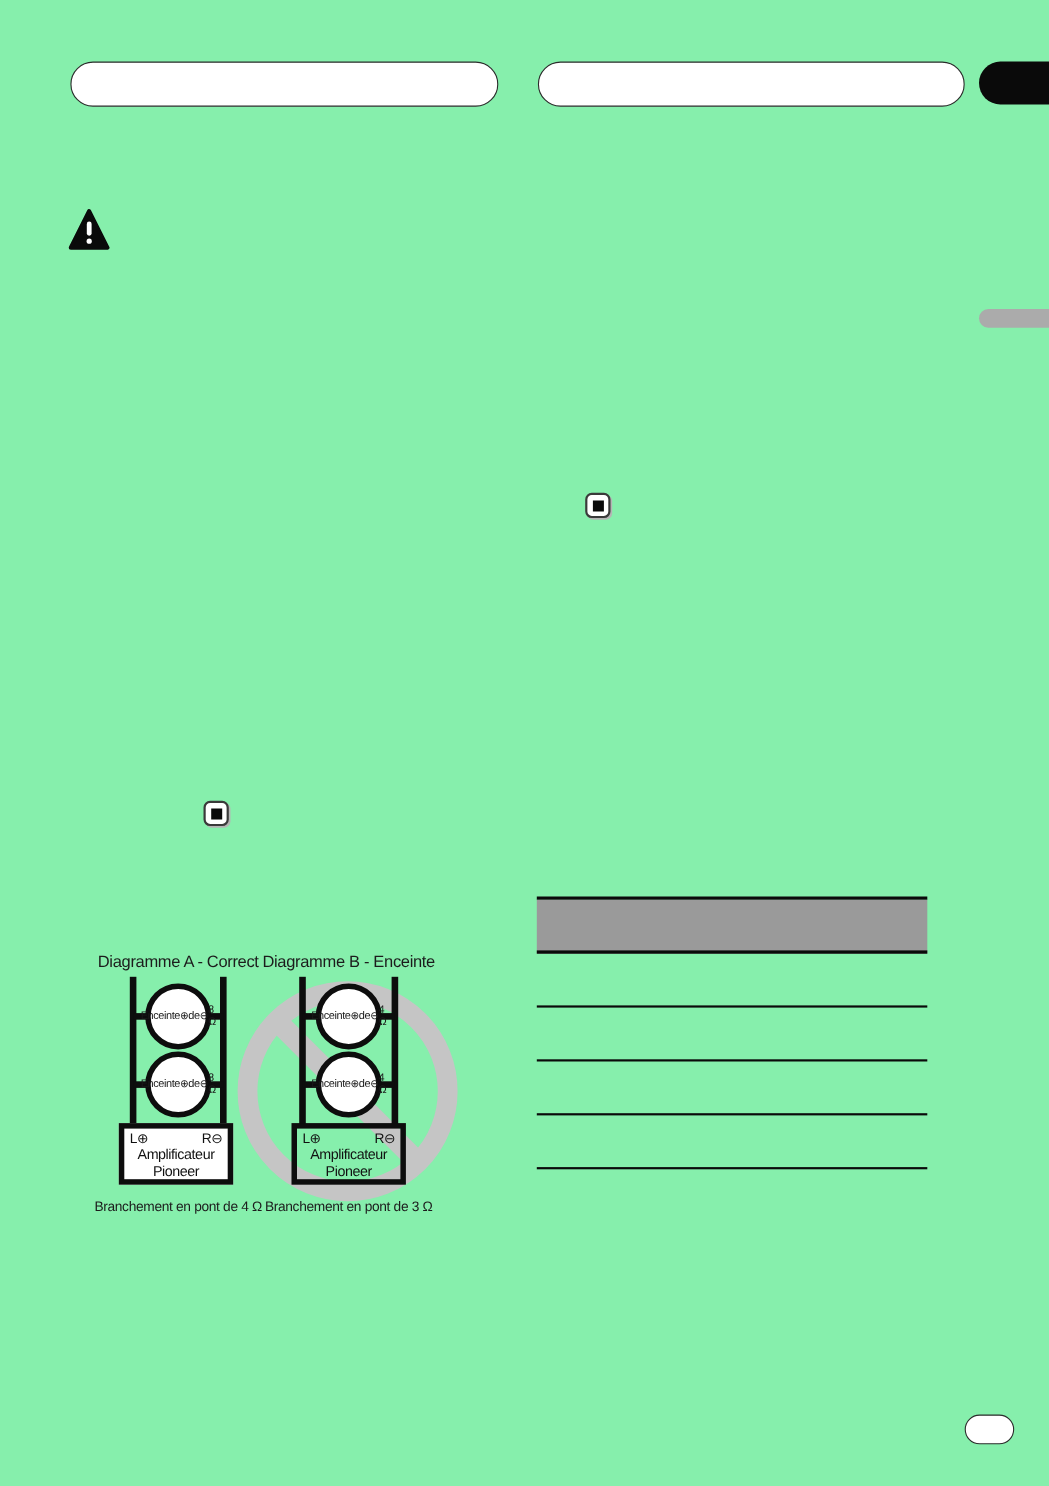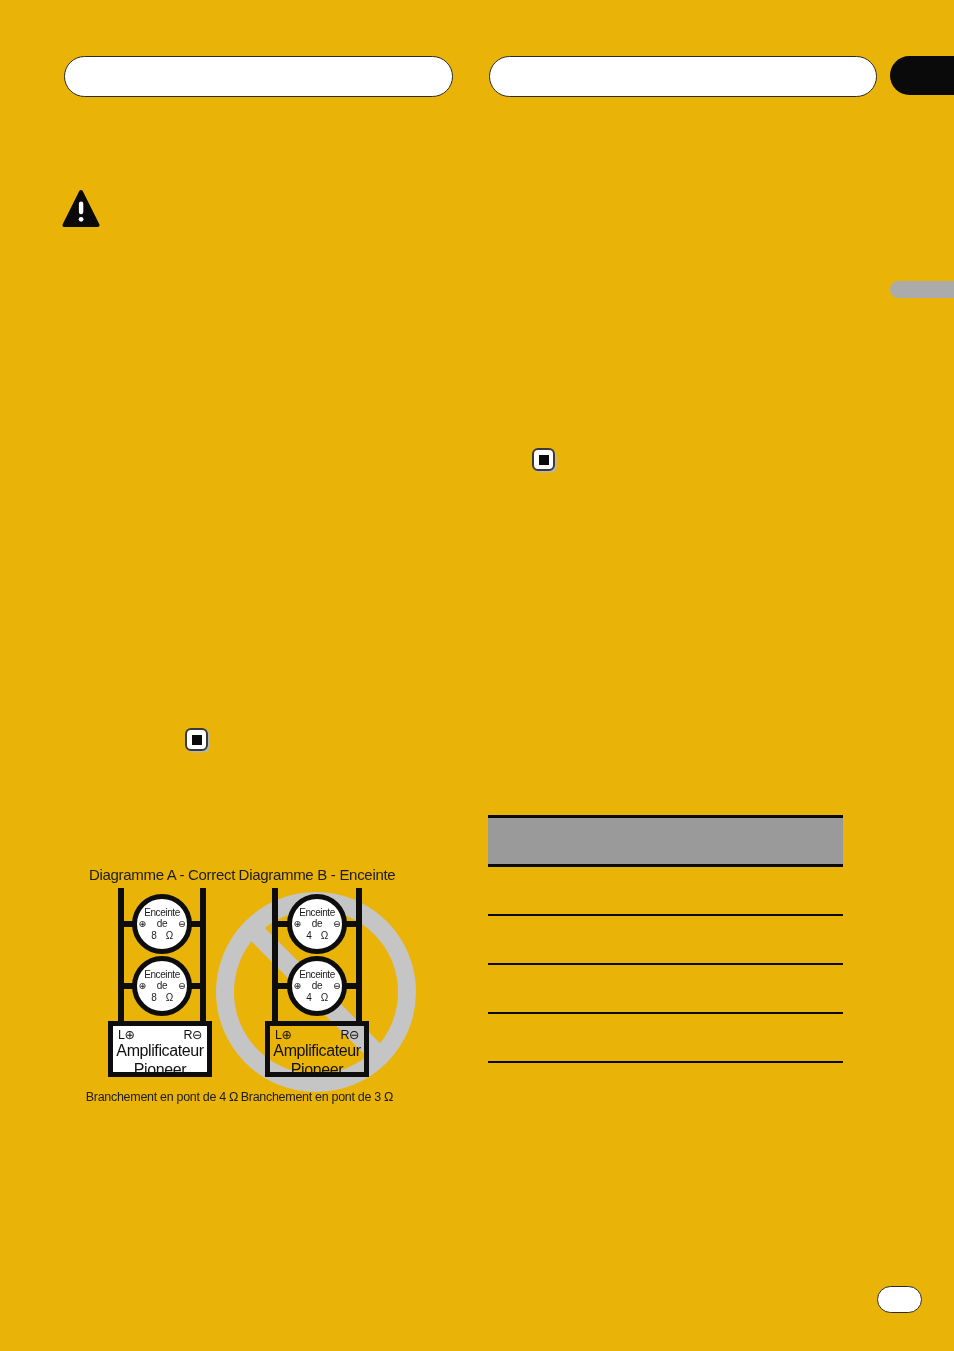--- a/index.html
+++ b/index.html
@@ -1,21 +1,21 @@
 <!DOCTYPE html>
 <html><head>
 <meta charset="utf-8">
 <style>
   * { margin: 0; padding: 0; box-sizing: border-box; }
   html, body { background: #e8e8e8; }
   body { font-family: "Liberation Sans", "DejaVu Sans", sans-serif; color: #111; }
   .page {
     position: relative;
     width: 954px; height: 1351px;
-    background: #eab308;
+    background: #86efac;
     overflow: hidden;
   }
   
   .pill {
     position: absolute;
     height: 41px;
     border: 1.6px solid #2b2b2b;
     border-radius: 21px;
     background: #fff;
   }
@@ -63,21 +63,21 @@
   .wire-v { position: absolute; width: 6px; background: #0d0d0d; z-index: 2; }
   .wire-h { position: absolute; height: 6px; background: #0d0d0d; z-index: 2; }
 
   .speaker {
     position: absolute;
     width: 60px; height: 60px;
     border: 5px solid #0d0d0d;
     border-radius: 50%;
     background: #fff;
     z-index: 3;
-    display: flex; flex-direction: column;
+    display: flex; flex-direction: row;
     align-items: center; justify-content: center;
     font-size: 10px; line-height: 1.12; color: #1a1a1a;
     letter-spacing: -0.4px;
   }
   .speaker .terms {
     display: flex; align-items: center; justify-content: space-between;
     width: 47px;
   }
   .speaker .term { font-size: 9.5px; }
   .speaker .imp { word-spacing: 7px; font-size: 10px; }
@@ -88,21 +88,21 @@
     border: 5px solid #0d0d0d;
     background: transparent;
     z-index: 3;
     text-align: center;
   }
   .amp-terms {
     position: absolute; top: 1px; left: 5px; right: 5px;
     display: flex; justify-content: space-between;
     font-size: 12.5px; letter-spacing: -0.5px;
   }
-  .amp-name { margin-top: 16px; font-size: 16px; line-height: 1.18; letter-spacing: -0.4px; }
+  .amp-name { margin-top: 16px; font-size: 13px; line-height: 1.18; letter-spacing: -0.4px; }
 
   .diag-caption {
     position: absolute; top: 1090px; width: 220px;
     text-align: center; font-size: 12.5px; letter-spacing: -0.3px; color: #1c1c1c;
     z-index: 4;
   }
   .caption-a { left: 52px; }
   .caption-b { left: 207px; }
 
   

